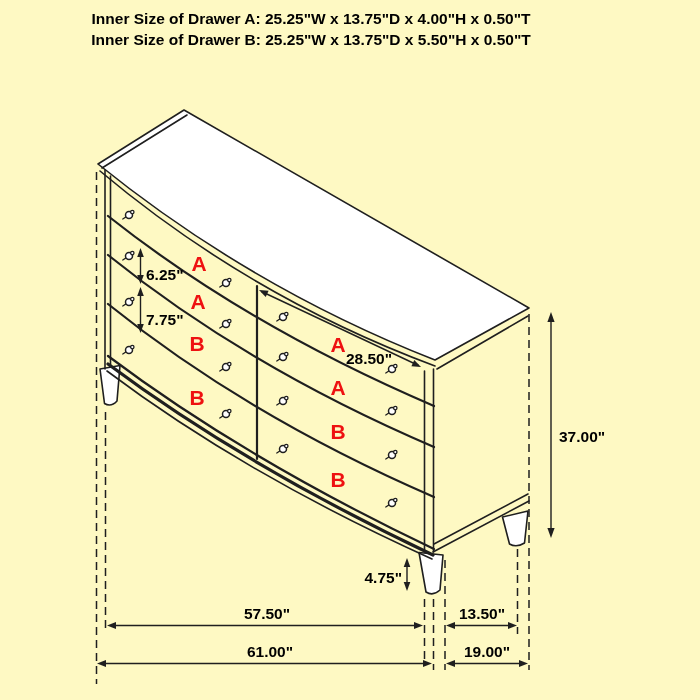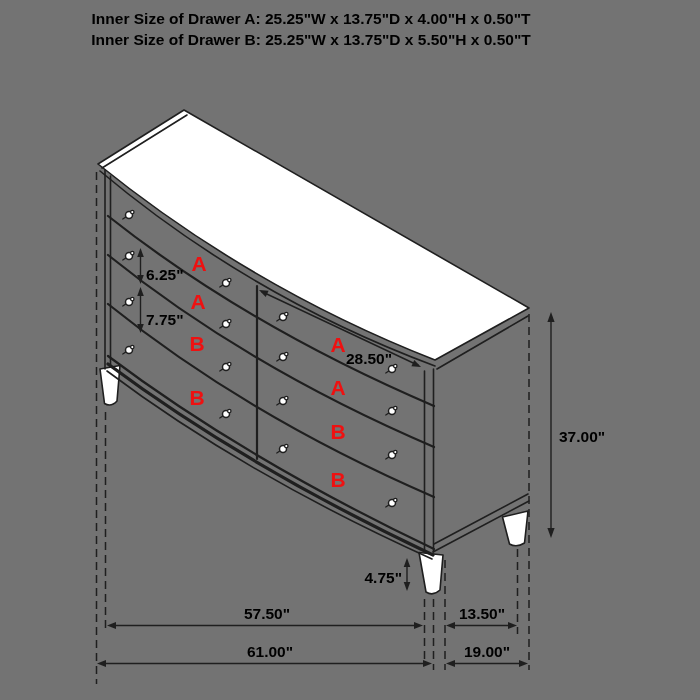--- a/index.html
+++ b/index.html
@@ -1,16 +1,16 @@
 <!DOCTYPE html>
 <html><head>
 <meta charset="utf-8">
 <style>
   html,body{margin:0;padding:0;background:#fff;}
-  .stage{position:relative;width:700px;height:700px;background:#737373;overflow:hidden;
+  .stage{position:relative;width:700px;height:700px;background:#fef9c3;overflow:hidden;
          font-family:"Liberation Sans", sans-serif;}
   svg{position:absolute;left:0;top:0;}
   .ln   {stroke:#1f1f1f;fill:none;stroke-width:1.6;stroke-linecap:round;stroke-linejoin:round;}
   .ln2  {stroke:#1f1f1f;fill:none;stroke-width:2.2;stroke-linecap:round;}
   .thick{stroke:#1f1f1f;fill:none;stroke-width:3.2;stroke-linecap:round;}
   .dash {stroke:#1f1f1f;fill:none;stroke-width:1.5;stroke-dasharray:8 5;}
   .dim  {stroke:#1f1f1f;fill:none;stroke-width:1.4;}
   .fillw{fill:#ffffff;}
   .tri  {fill:#1f1f1f;stroke:none;}
   text.title {font:bold 15.5px "Liberation Sans",sans-serif;fill:#000;}

